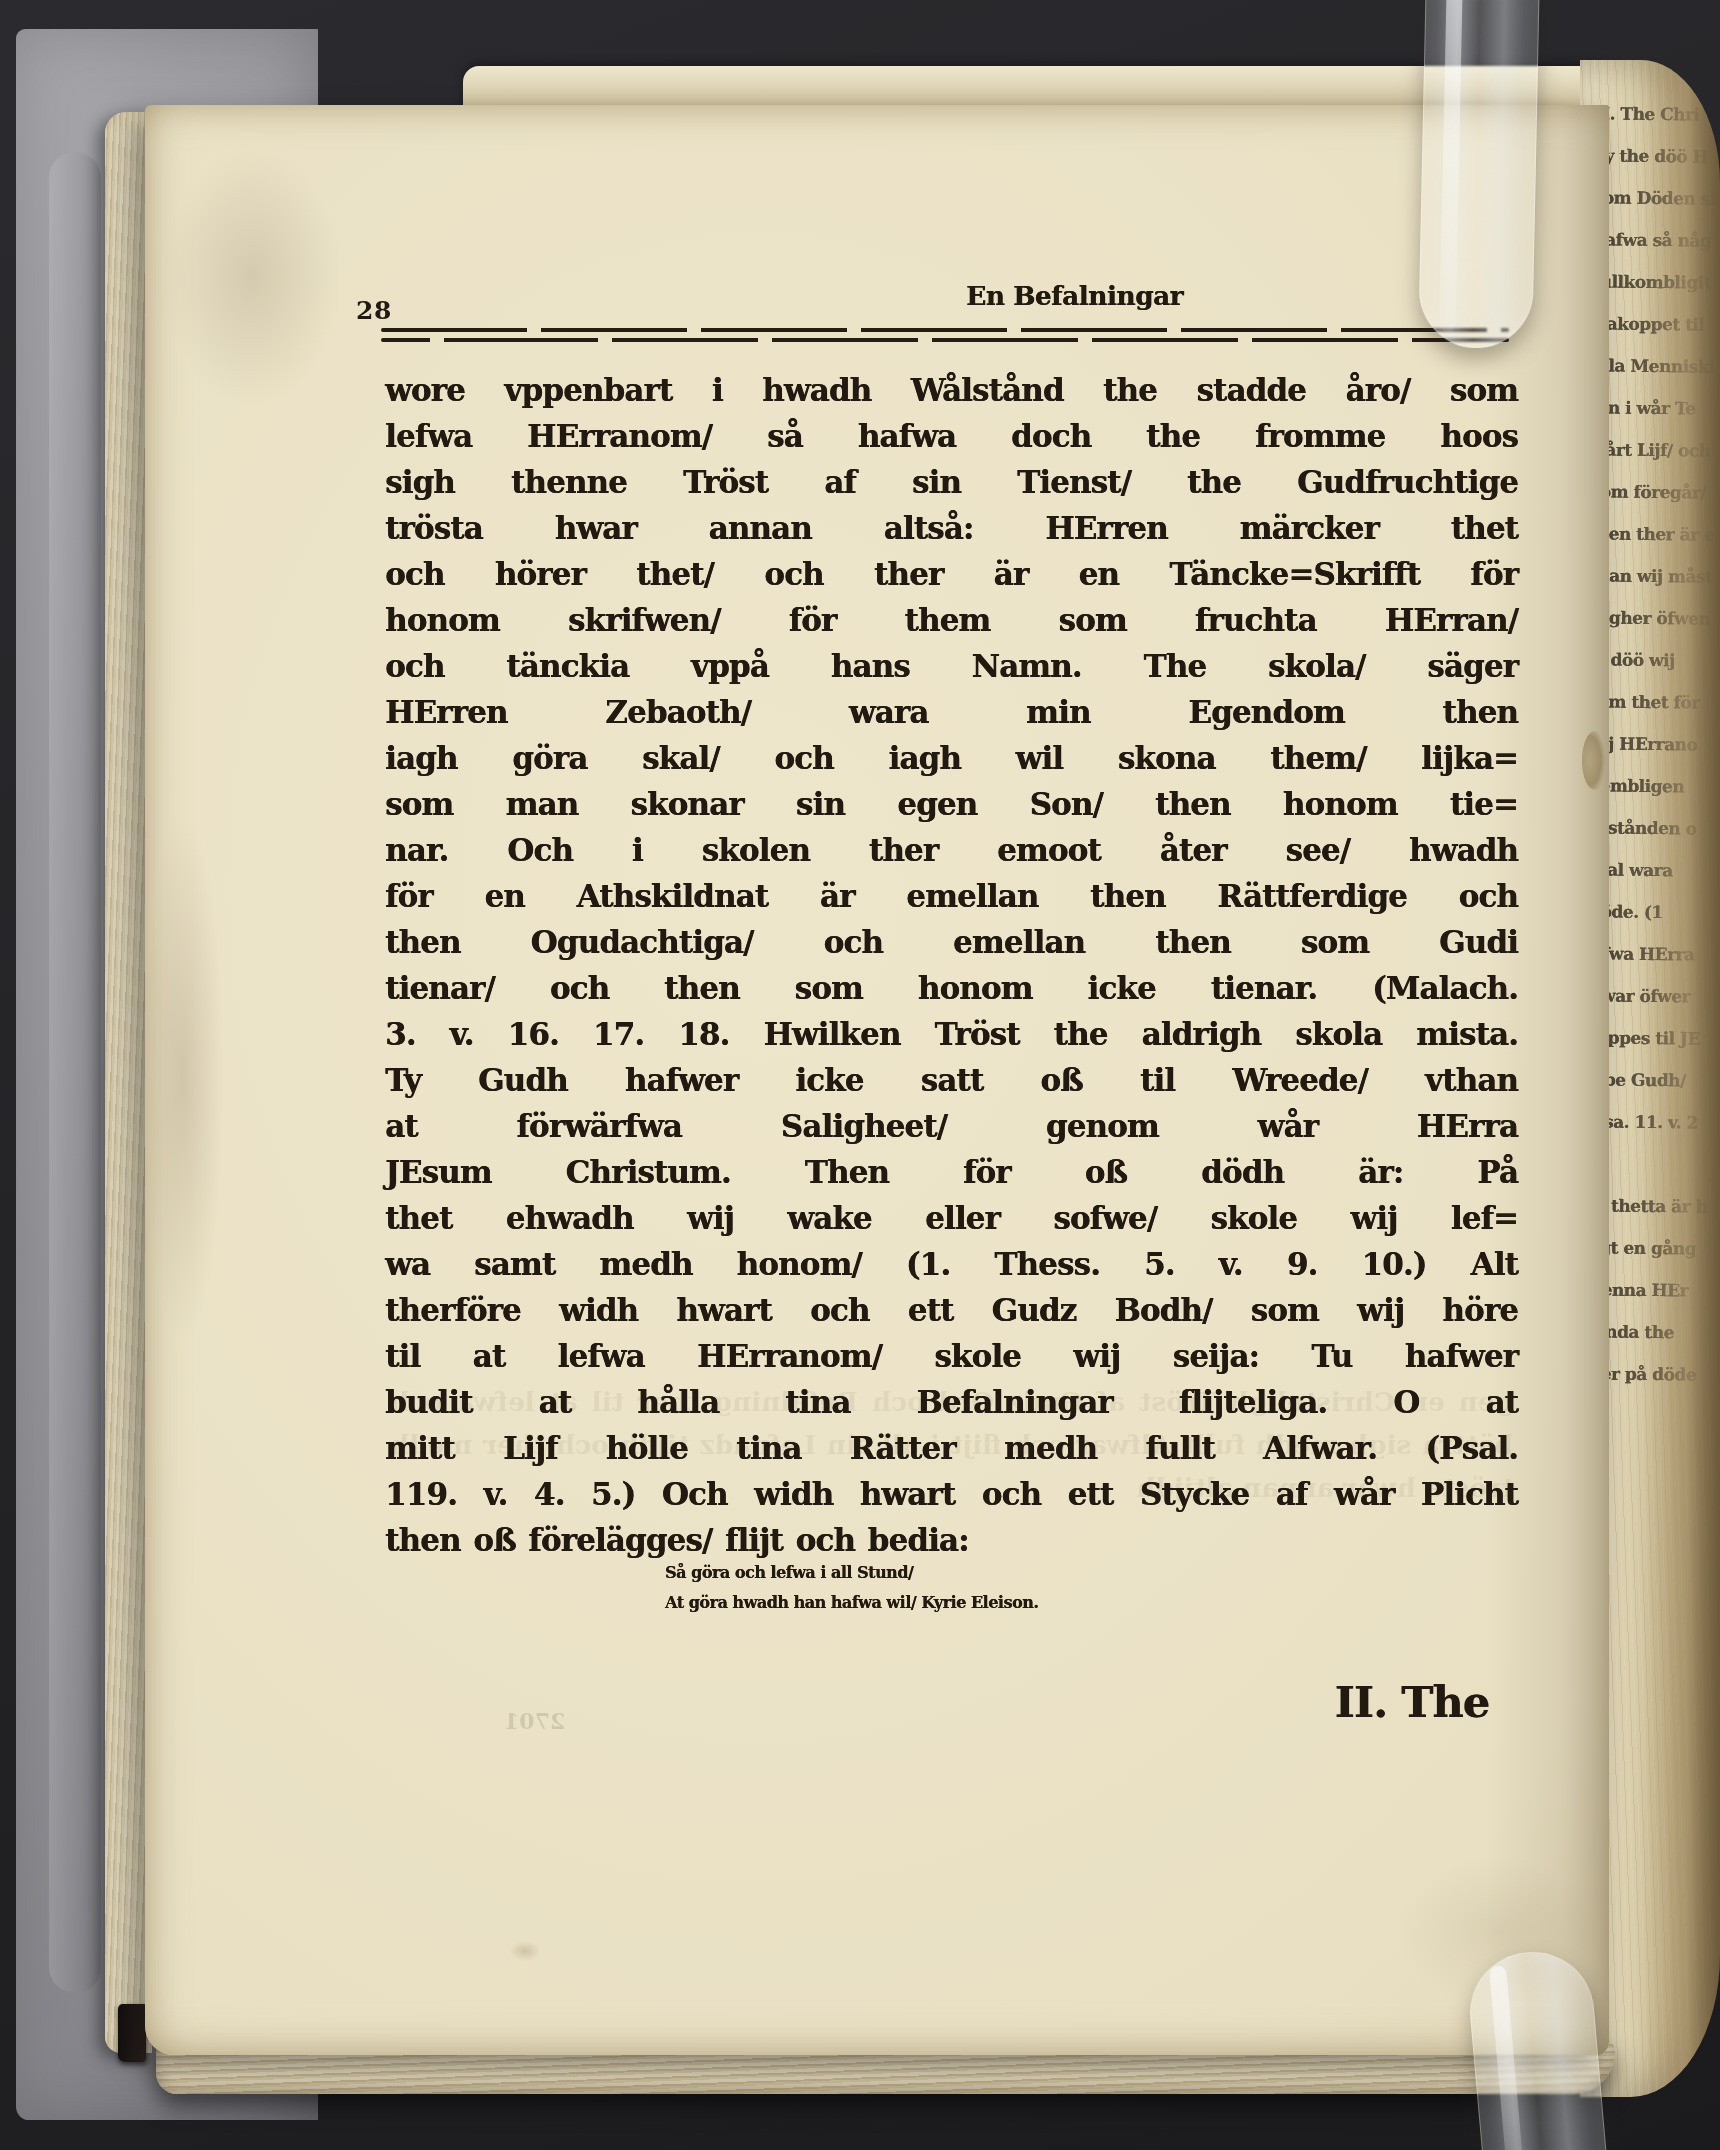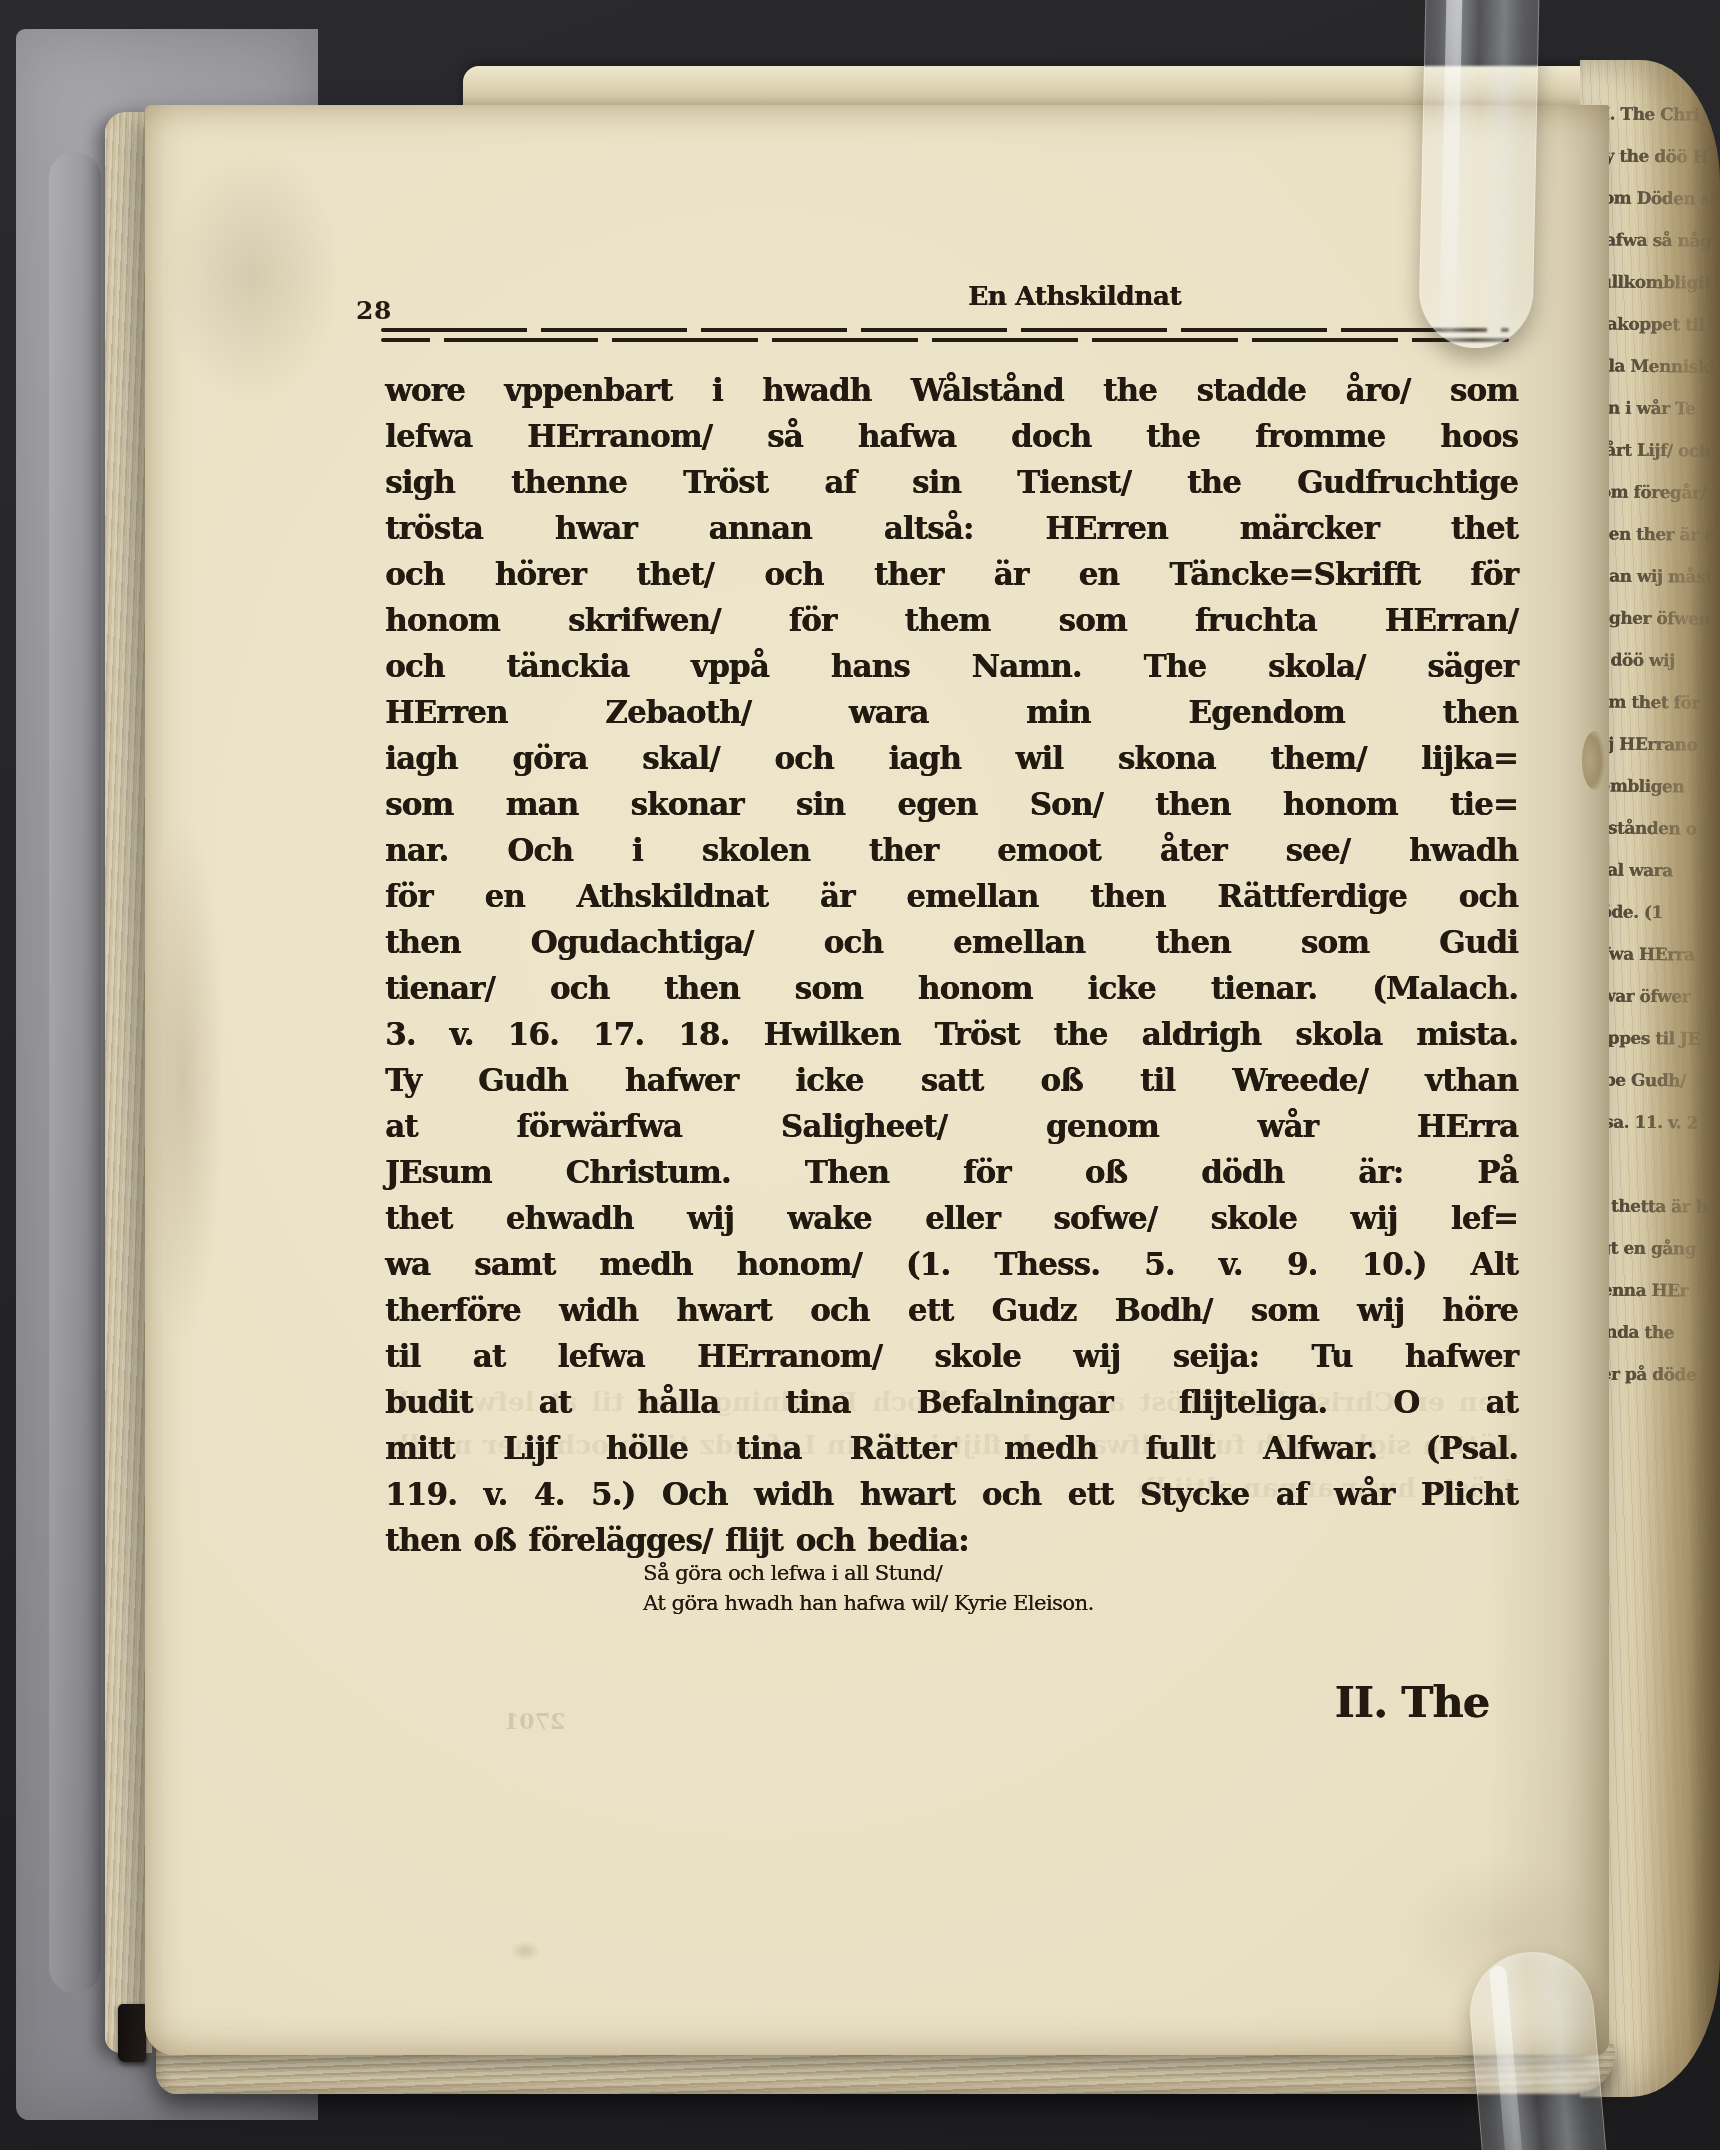--- a/index.html
+++ b/index.html
@@ -75,21 +75,21 @@
   .header-rule{position:absolute;left:236px;top:223px;width:1128px;height:17px;}
   .rule-line{height:4.2px;border-radius:1.9px;
     background:repeating-linear-gradient(90deg,#241d13 0 146px,rgba(36,29,19,0) 146px 160px);}
   .rule-line-b{margin-top:6.1px;background-position:71px 0;}
 
   .body-text{position:absolute;left:240px;top:262px;width:1133px;font-size:31px;font-weight:700;
     letter-spacing:-0.9px;word-spacing:2.8px;text-shadow:0.4px 0 0 currentColor;}
   .body-line{line-height:46px;text-align:justify;text-align-last:justify;}
   .body-text .body-line:last-child{text-align-last:left;}
 
-  .verse{position:absolute;left:498px;top:1453px;font-size:21px;font-weight:400;
+  .verse{position:absolute;left:520px;top:1453px;font-size:16px;font-weight:700;
     letter-spacing:-0.5px;text-shadow:0.3px 0 0 currentColor;}
   .verse-line{line-height:30px;}
 
   .catchword{position:absolute;right:120px;top:1572px;font-size:43px;font-weight:700;
     letter-spacing:-0.9px;text-shadow:0.6px 0 0 currentColor;}
 
   .gutter-shadow{position:absolute;right:0;top:0;width:123px;height:100%;border-radius:inherit;
     background:linear-gradient(90deg,rgba(100,80,45,0) 0%,rgba(100,80,45,.12) 60%,rgba(80,62,32,.28) 100%);
     pointer-events:none;}
   .notch{position:absolute;left:1437px;top:626px;width:26.4px;height:59px;border-radius:50%;
@@ -169,21 +169,21 @@
 
     <div class="stain stain-a"></div>
     <div class="stain stain-b"></div>
     <div class="stain stain-c"></div>
     <div class="stain stain-d"></div>
 
     <div class="ghost">gen en Christeligh Tröst af Gudz Ord och Befalning ther til at lefwa och bättra sigh medh fullt Alfwar och flijt i all sin Lefnadz tijdh och ther medh trösta hwar annan altijdh</div>
     <div class="ghost-mark">2701</div>
 
     <div class="page-number">28</div>
-    <div class="running-header">En Athskildnat</div>
+    <div class="running-header">En Befalningar</div>
 
     <div class="header-rule">
       <div class="rule-line"></div>
       <div class="rule-line rule-line-b"></div>
     </div>
 
     <div class="body-text">
         <div class="body-line">wore vppenbart i hwadh Wålstånd the stadde åro/ som</div>
         <div class="body-line">lefwa HErranom/ så hafwa doch the fromme hoos</div>
         <div class="body-line">sigh thenne Tröst af sin Tienst/ the Gudfruchtige</div>

